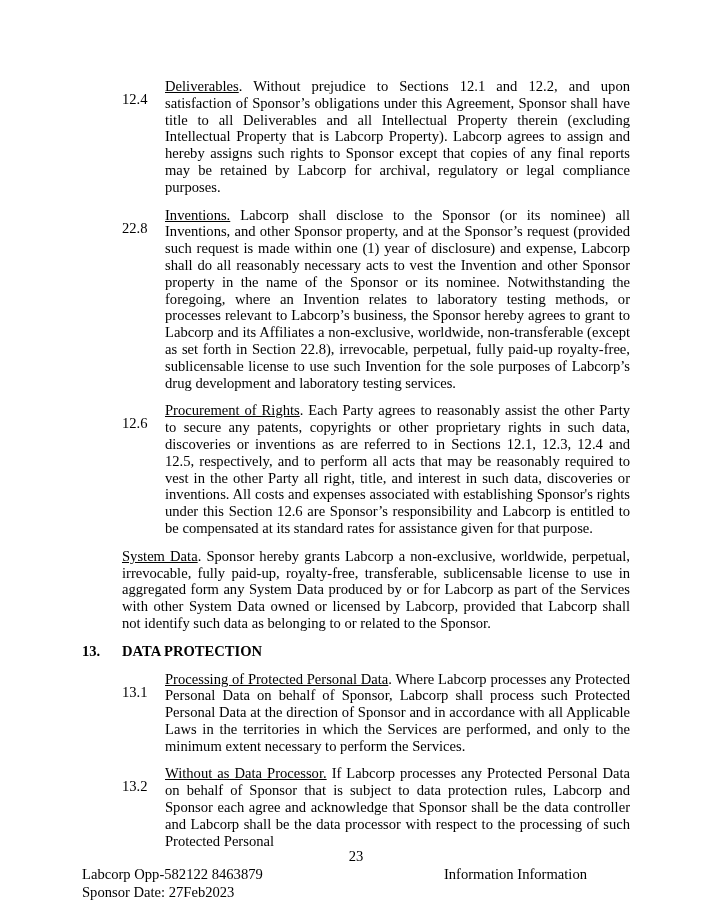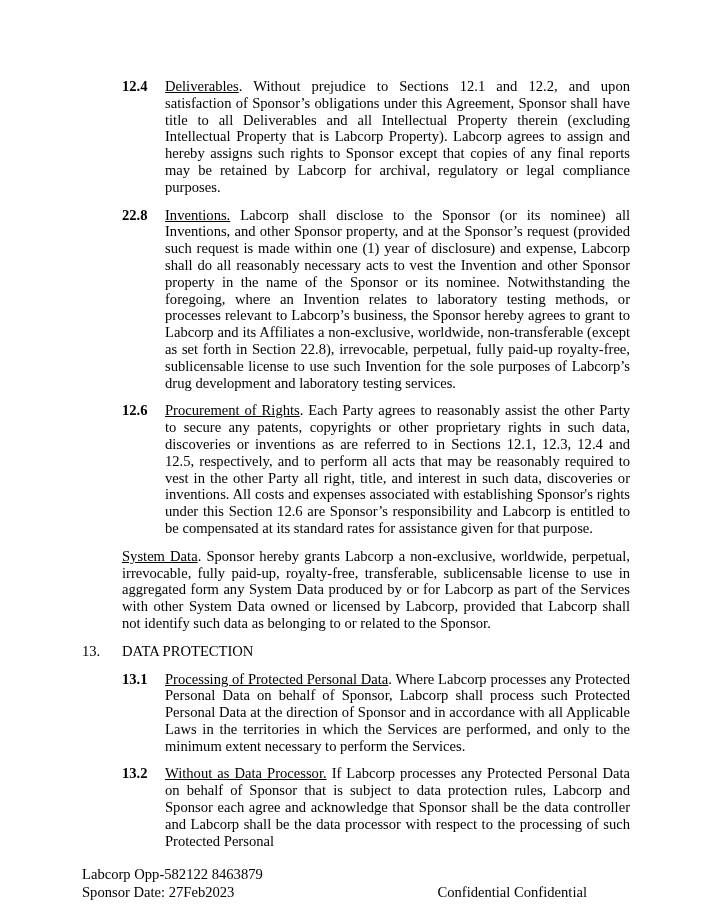--- a/index.html
+++ b/index.html
@@ -20,51 +20,52 @@
     left: 82px;
     right: 74px;
   }
   .subsection {
     display: flex;
     margin-left: 40px;
     margin-bottom: 11px;
   }
   .subsection .num {
     flex: 0 0 43px;
-    font-weight: bold;
+    font-weight: normal;
+    margin-top: 13px;
   }
   .subsection .para {
     flex: 1;
     margin: 0;
     text-align: justify;
   }
   .title-u {
     font-weight: normal;
     text-decoration: underline;
   }
   .main-heading {
     display: flex;
-    font-weight: normal;
+    font-weight: bold;
     margin-bottom: 11px;
   }
   .main-heading .num { flex: 0 0 40px; }
   .footer {
     position: absolute;
     left: 82px;
     right: 74px;
     bottom: 10px;
   }
   .page-num {
     text-align: center;
     margin-bottom: 1px;
   }
   .footer-row {
     display: flex;
     justify-content: space-between;
-    align-items: flex-end;
+    align-items: flex-start;
   }
   .footer-left div { line-height: 17.5px; }
   .footer-right { margin-right: 43px; }
 </style>
 </head>
 <body>
 
 <div class="page">
   <div class="content">
 
@@ -98,21 +99,22 @@
     </div>
 
     <div class="subsection">
       <span class="num">13.2</span>
       <p class="para"><span class="title-u">Without as Data Processor.</span><span> If Labcorp processes any Protected Personal Data on behalf of Sponsor that is subject to data protection rules, Labcorp and Sponsor each agree and acknowledge that Sponsor shall be the data controller and Labcorp shall be the data processor with respect to the processing of such Protected Personal</span></p>
     </div>
 
   </div>
 
   <div class="footer">
+    <div class="page-num">23</div>
     <div class="footer-row">
       <div class="footer-left">
         <div>Labcorp Opp-582122 8463879</div>
         <div>Sponsor Date: 27Feb2023</div>
       </div>
-      <div class="footer-right">Confidential Confidential</div>
+      <div class="footer-right">Information Information</div>
     </div>
   </div>
 </div>
 
 </body></html>

